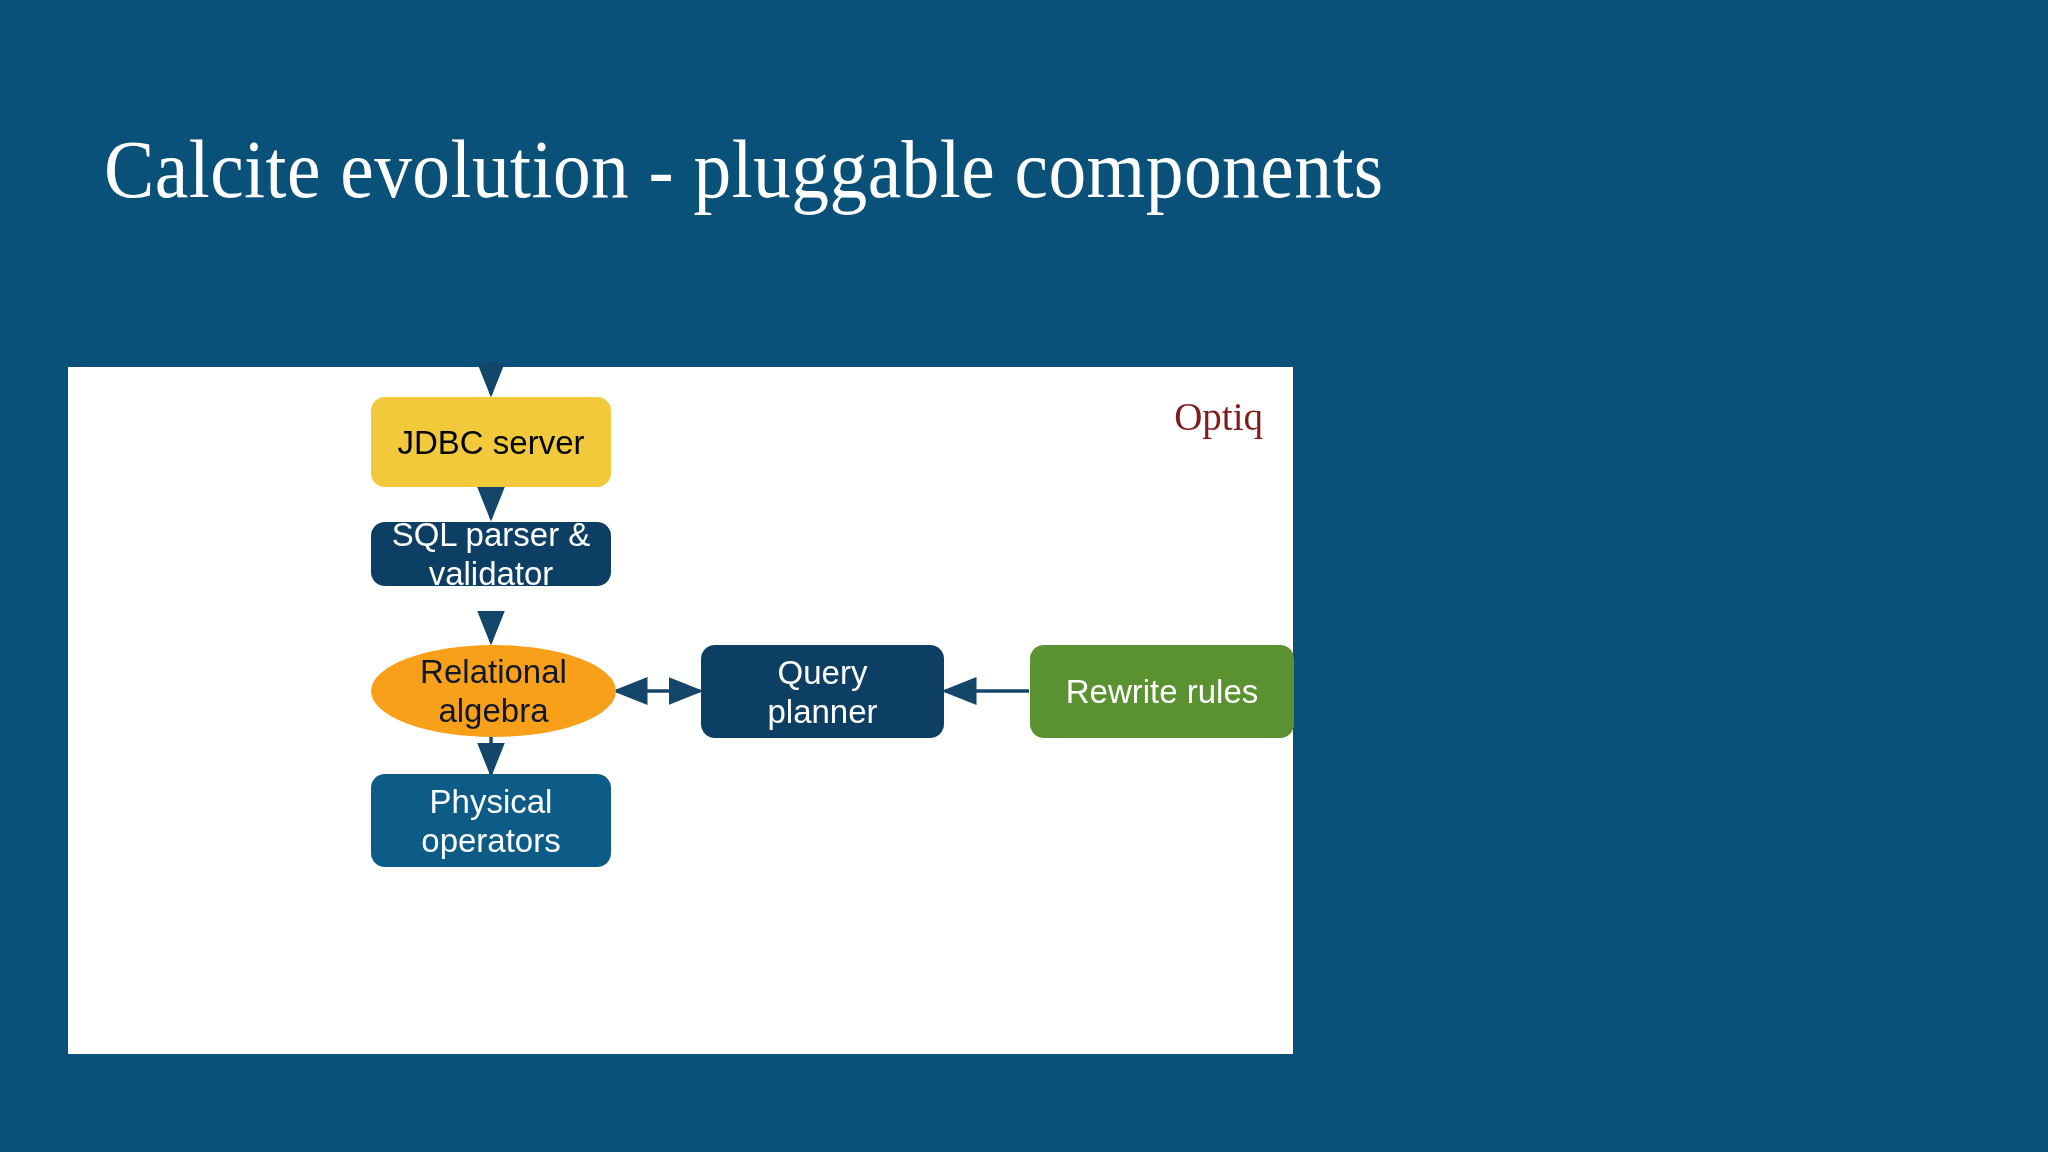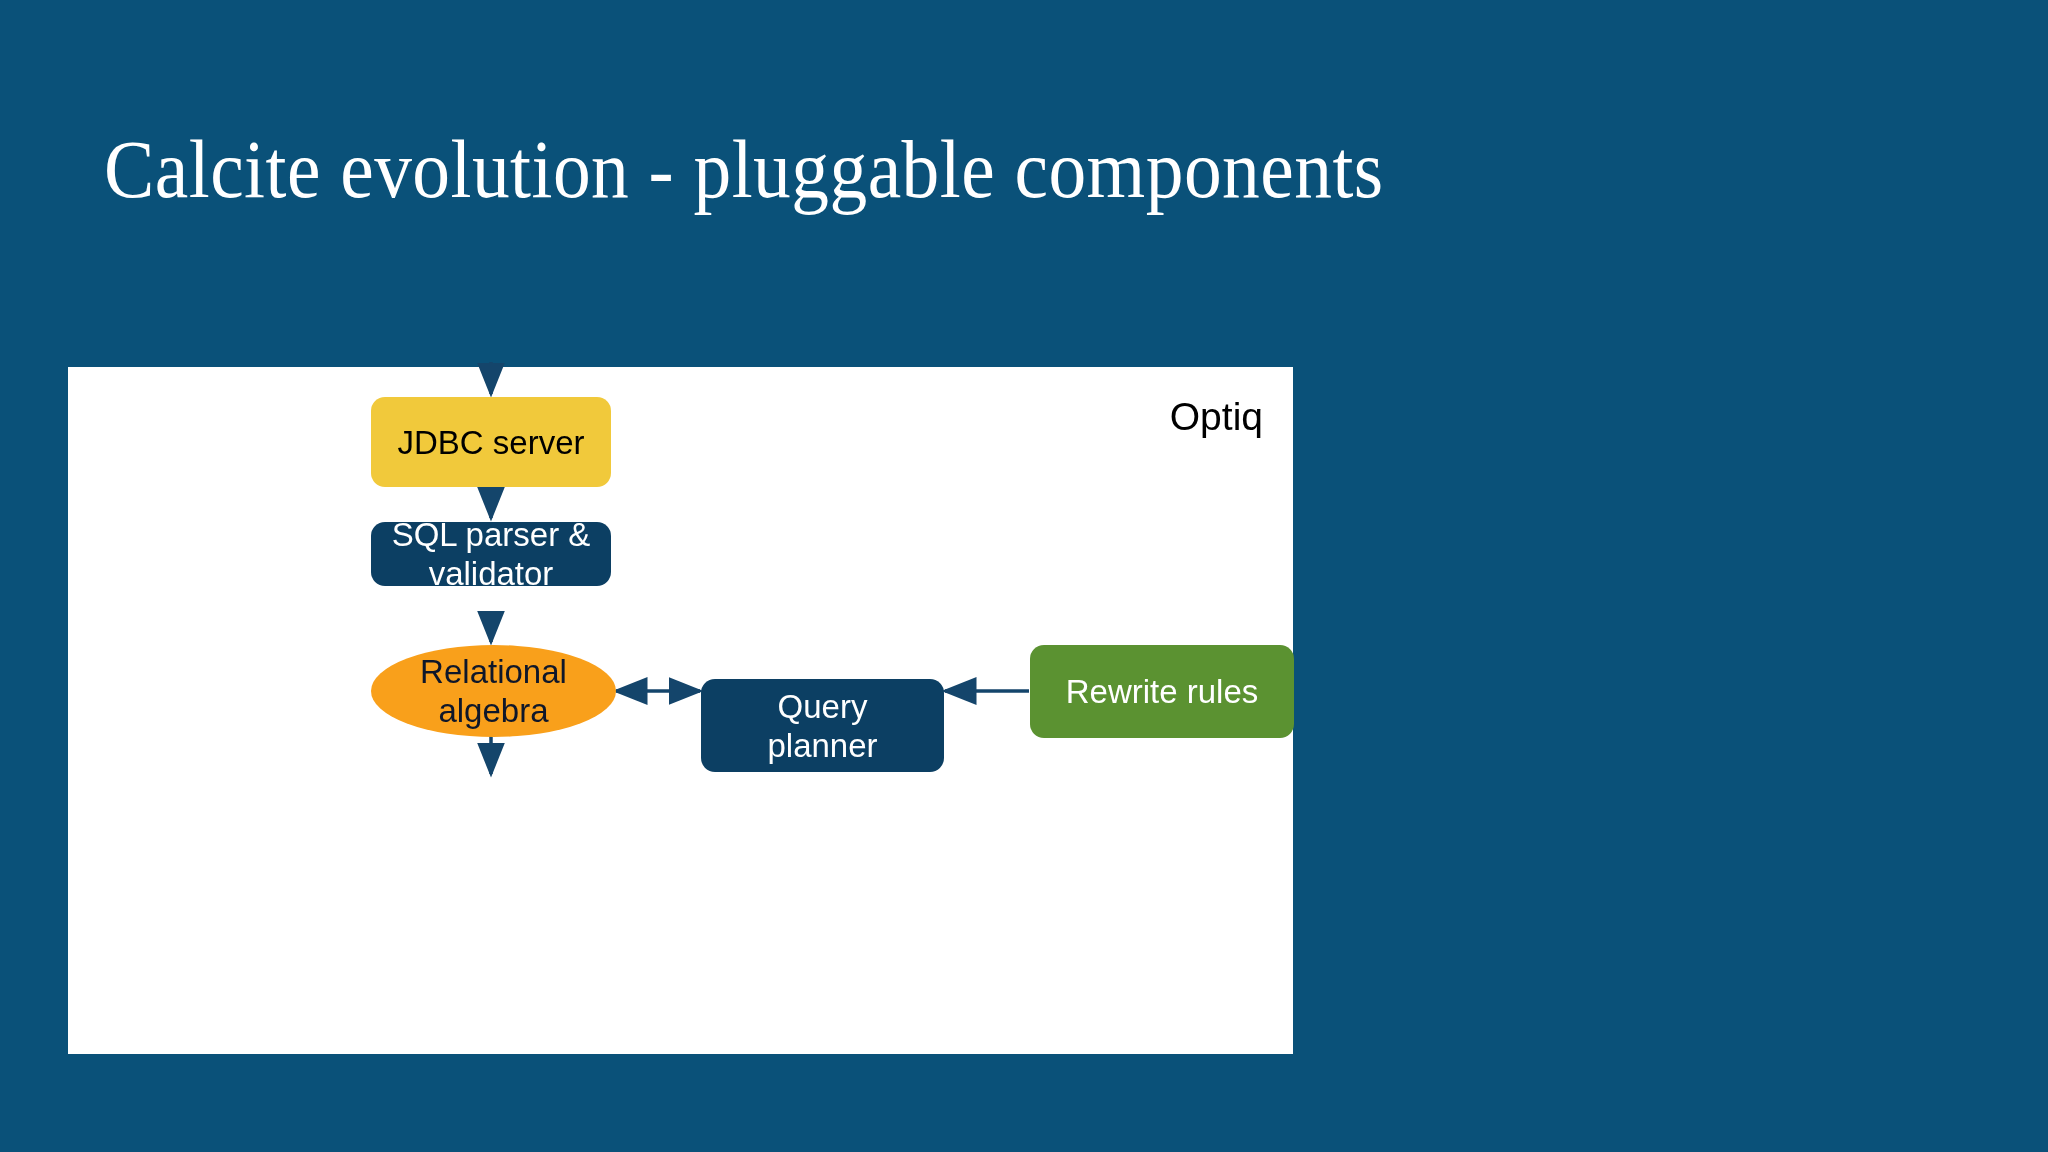--- a/index.html
+++ b/index.html
@@ -46,24 +46,24 @@
     top: 367px;
     width: 1225px;
     height: 687px;
     background: #ffffff;
   }
 
   #optiq-label {
     position: absolute;
     right: 30px;
     top: 28px;
-    color: #000000;
+    color: #7f1d1d;
     font-size: 39px;
     line-height: 44px;
-    font-family: Liberation Sans, sans-serif;
+    font-family: Liberation Serif, serif;
     white-space: nowrap;
   }
 
   
   .node {
     position: absolute;
     box-sizing: border-box;
     display: flex;
     align-items: center;
     justify-content: center;
@@ -132,19 +132,21 @@
 
 
   <div class="node gold" style="left:371px; top:397px; width:240px; height:90px;">JDBC server</div>
 
   <div class="node navy" style="left:371px; top:522px; width:240px; height:64px;">SQL parser &amp;
 validator</div>
 
   <div class="node ellipse" style="left:371px; top:645px; width:245px; height:92px;">Relational
 algebra</div>
 
+  <div class="node blue" style="left:371px; top:774px; width:240px; height:93px;">Physical
+operators</div>
 
-  <div class="node navy" style="left:701px; top:679px; width:243px; height:93px;">Query
+  <div class="node navy" style="left:701px; top:645px; width:243px; height:93px;">Query
 planner</div>
 
   <div class="node green" style="left:1030px; top:645px; width:264px; height:93px;">Rewrite rules</div>
 
 </div>
 
 </body></html>

